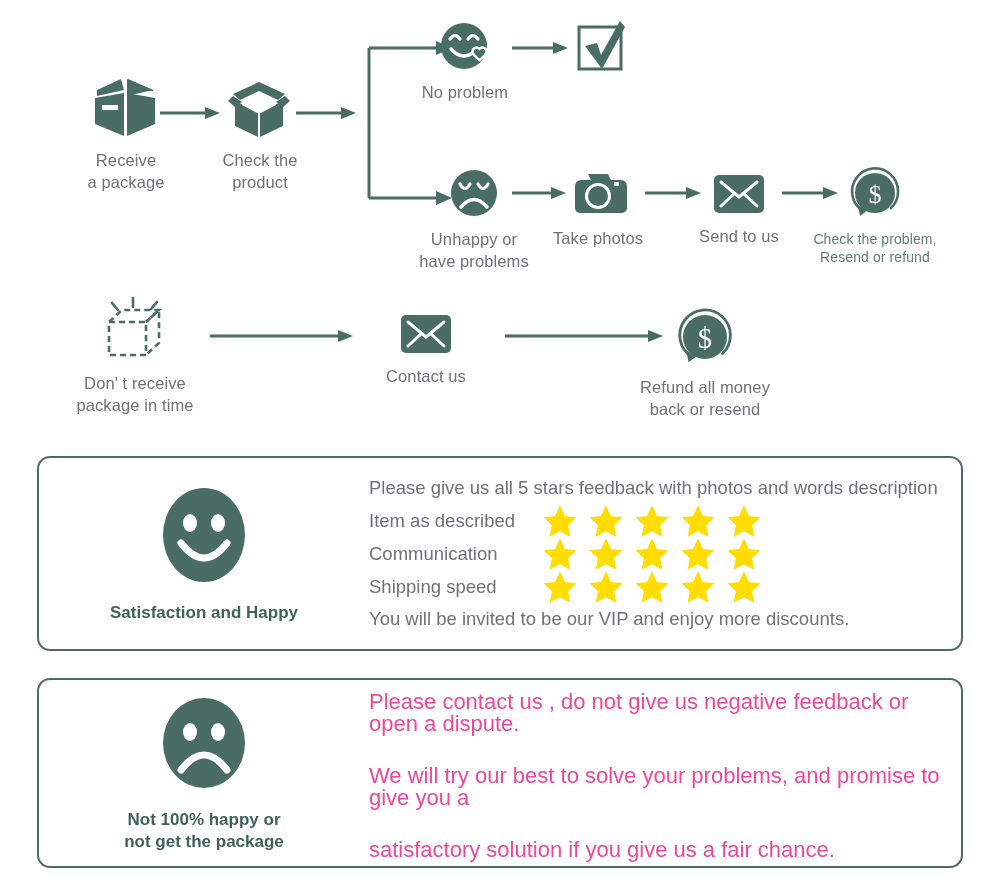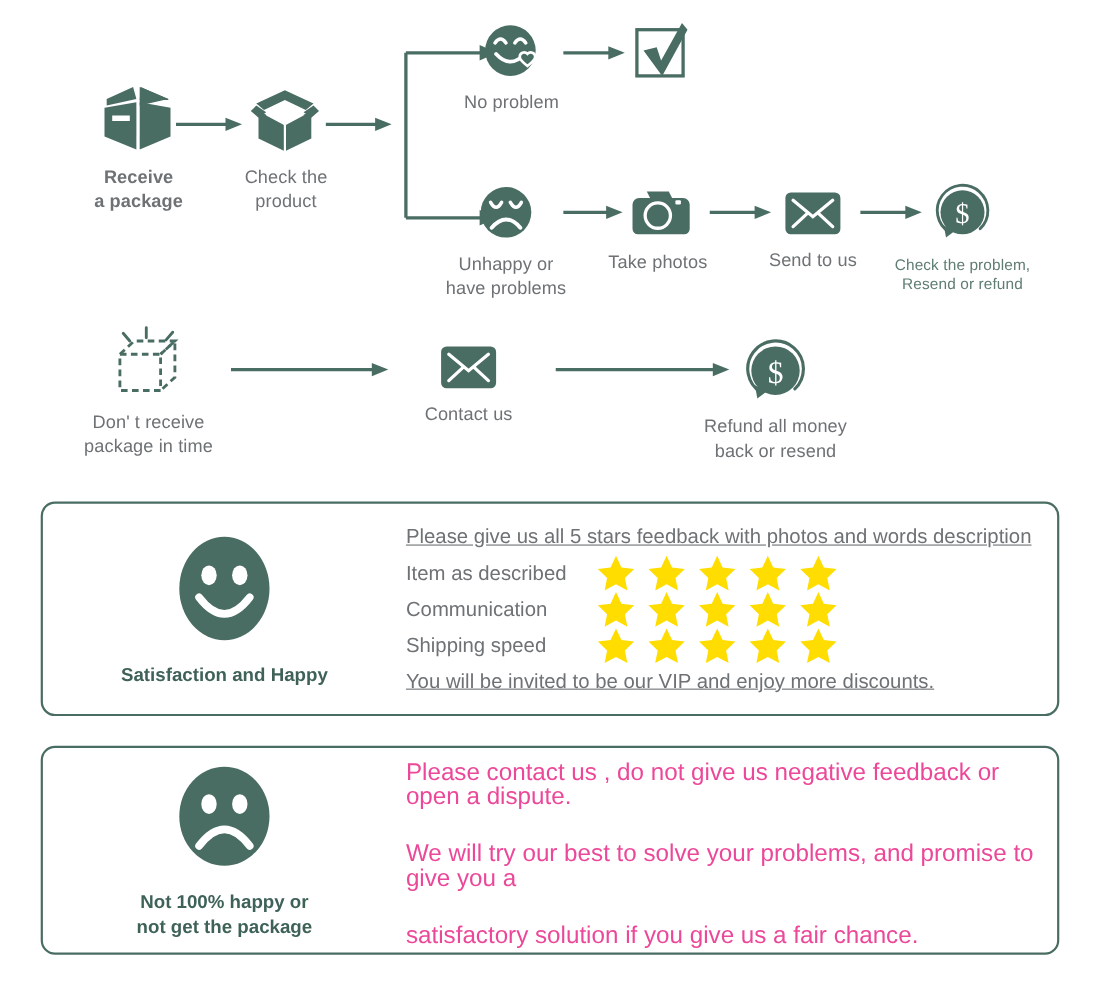--- a/index.html
+++ b/index.html
@@ -25,35 +25,35 @@
   .panel-inner{display:flex;height:100%;align-items:center;}
   .panel-left{
     width:330px;flex:none;display:flex;flex-direction:column;
     align-items:center;justify-content:center;
   }
   .panel-left .cap{
     font-size:17px;font-weight:bold;color:#3f6258;margin-top:10px;
     line-height:1.3;text-align:center;
   }
   .panel-right{flex:1;padding-right:14px;}
-  .line-txt{font-size:18.5px;color:#6e7275;line-height:1.35;text-decoration:underline;}
+  .line-txt{font-size:18.5px;color:#6e7275;line-height:1.35;}
   .rate-grid{display:flex;flex-direction:column;gap:2px;margin:5px 0 4px;}
   .rate-row{display:flex;align-items:center;height:31px;}
   .rate-row .rname{font-size:18.5px;color:#6e7275;width:172px;flex:none;}
   .stars{display:flex;gap:8px;}
   .star{width:38px;height:36px;display:block;}
   .b2-line{font-size:22px;color:#ec4899;line-height:1;margin-bottom:30px;}
   .b2-line:last-child{margin-bottom:0;}
 </style>
 </head>
 <body>
 
 <div class="stage">
 
-  <div class="node" style="left:66px;top:74px;width:120px;font-weight:bold;">
+  <div class="node" style="left:66px;top:74px;width:120px;">
     <span class="icon">
       <svg width="70" height="68" viewBox="0 0 70 68">
         <g fill="#4a6d63">
           <path d="M6 16 L30 5 L33 16 L6 22 Z"></path>
           <path d="M37 5 L62 16 L62 17 L36 17 Z" transform="translate(0,0)"></path>
           <path d="M36 5 L62 16 L36 22 Z"></path>
           <path d="M4 24 L33 19 L33 62 L4 50 Z"></path>
           <path d="M36 19 L64 24 L64 50 L36 62 Z"></path>
           <rect x="11" y="31" width="16" height="5" fill="#ffffff"></rect>
         </g>
@@ -126,21 +126,21 @@
 
   <div class="node" style="left:533px;top:18px;width:128px;">
     <span class="icon">
       <svg width="60" height="56" viewBox="0 0 60 56">
         <rect x="12" y="9" width="42" height="42" fill="none" stroke="#4a6d63" stroke-width="3"></rect>
         <path d="M18 28 L30 25 L34 37 L53 3 L58 9 L35 51 Z" fill="#4a6d63"></path>
       </svg>
     </span>
   </div>
 
-  <div class="node" style="left:399px;top:167px;width:122px;">
+  <div class="node" style="left:413px;top:167px;width:122px;">
     <span class="icon">
       <svg width="54" height="54" viewBox="0 0 54 54">
         <circle cx="27" cy="26" r="23" fill="#4a6d63"></circle>
         <path d="M13 17 q5 9 10 0" stroke="#ffffff" stroke-width="3.2" fill="none" stroke-linecap="round"></path>
         <path d="M31 17 q5 9 10 0" stroke="#ffffff" stroke-width="3.2" fill="none" stroke-linecap="round"></path>
         <path d="M14 40 q13 -15 26 0" stroke="#ffffff" stroke-width="3.6" fill="none" stroke-linecap="round"></path>
       </svg>
     </span>
     <div class="label">Unhappy or
 have problems</div>

